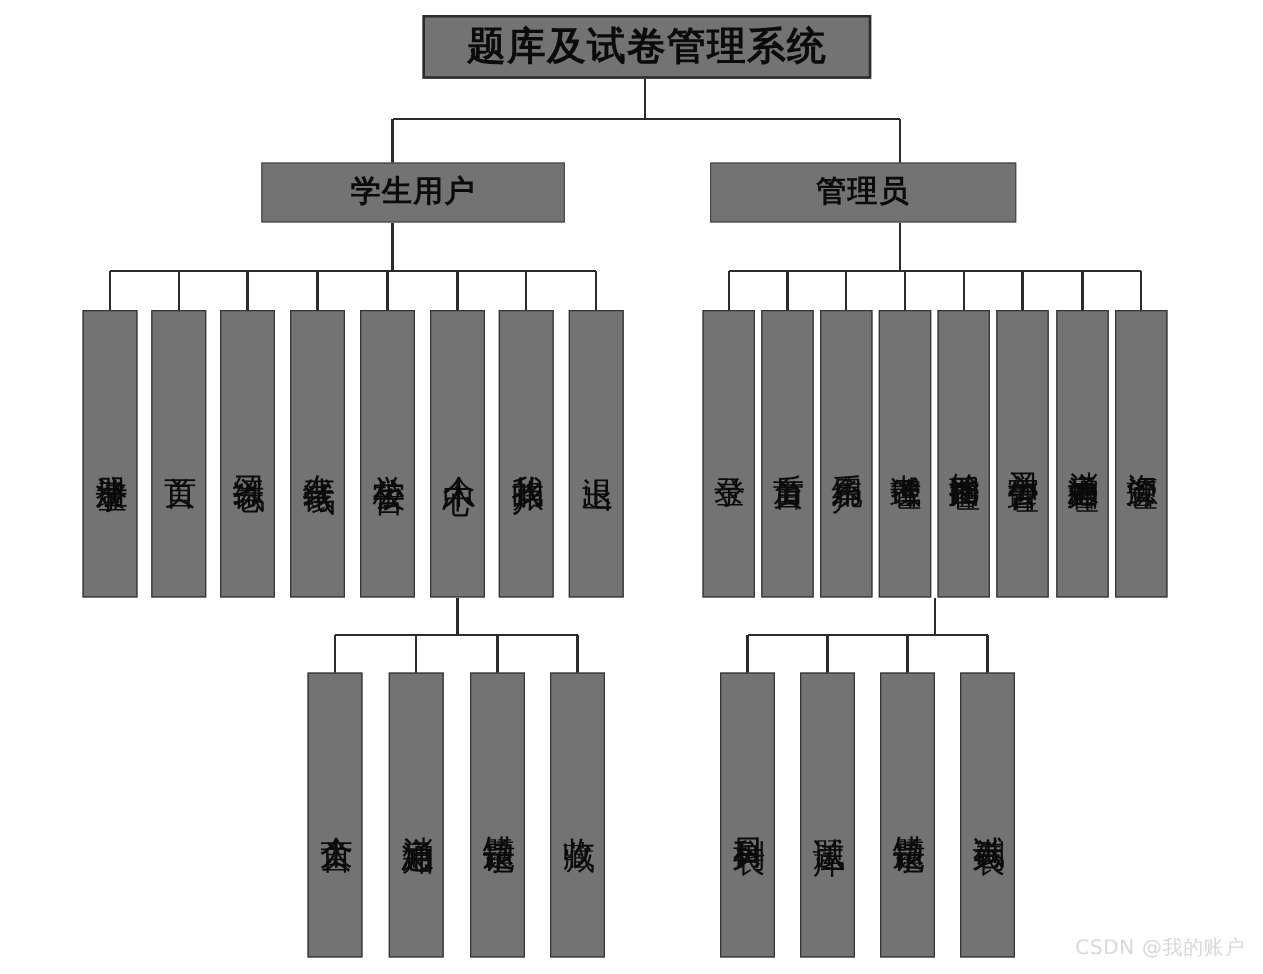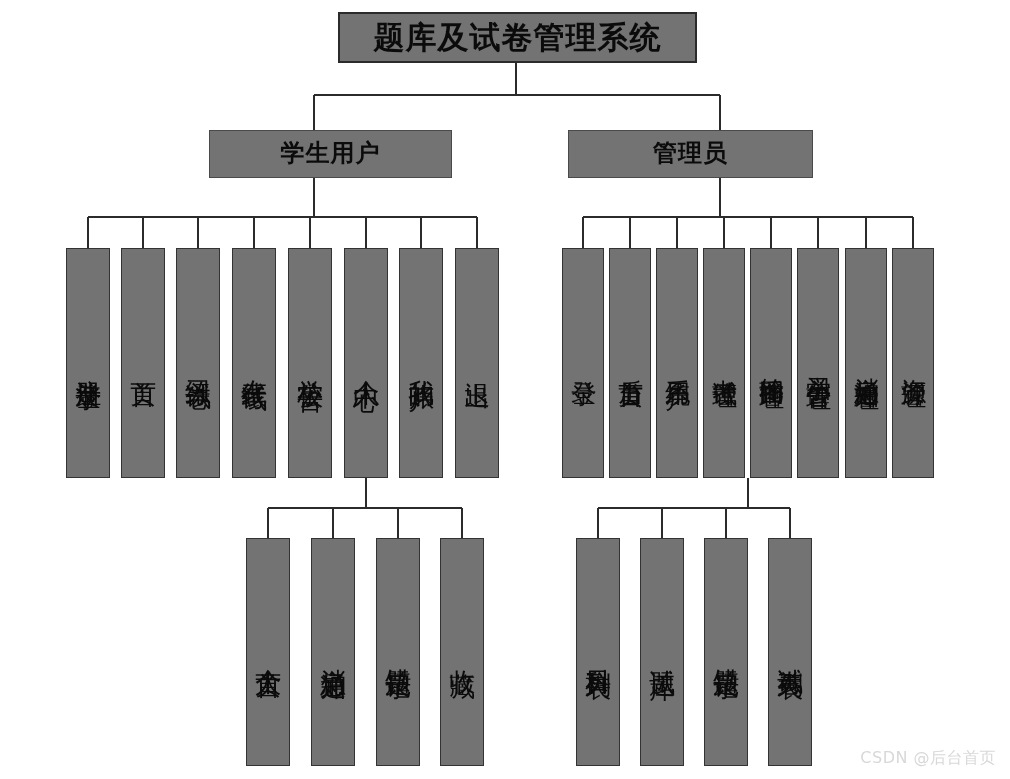--- a/index.html
+++ b/index.html
@@ -153,14 +153,14 @@
   <div class="node vert" style="left:246px; top:538px; width:44px; height:228px;">个人首页</div>
   <div class="node vert" style="left:311px; top:538px; width:44px; height:228px;">消息通知</div>
   <div class="node vert" style="left:376px; top:538px; width:44px; height:228px;">错题记录</div>
   <div class="node vert" style="left:440px; top:538px; width:44px; height:228px;">收藏</div>
 
   <div class="node vert" style="left:576px; top:538px; width:44px; height:228px;">科目列表</div>
   <div class="node vert" style="left:640px; top:538px; width:44px; height:228px;">试题库</div>
   <div class="node vert" style="left:704px; top:538px; width:44px; height:228px;">错题记录</div>
   <div class="node vert" style="left:768px; top:538px; width:44px; height:228px;">试卷列表</div>
 
-  <div class="watermark">CSDN @后台首页</div>
+  <div class="watermark">CSDN @我的账户</div>
 </div>
 
 </body></html>

